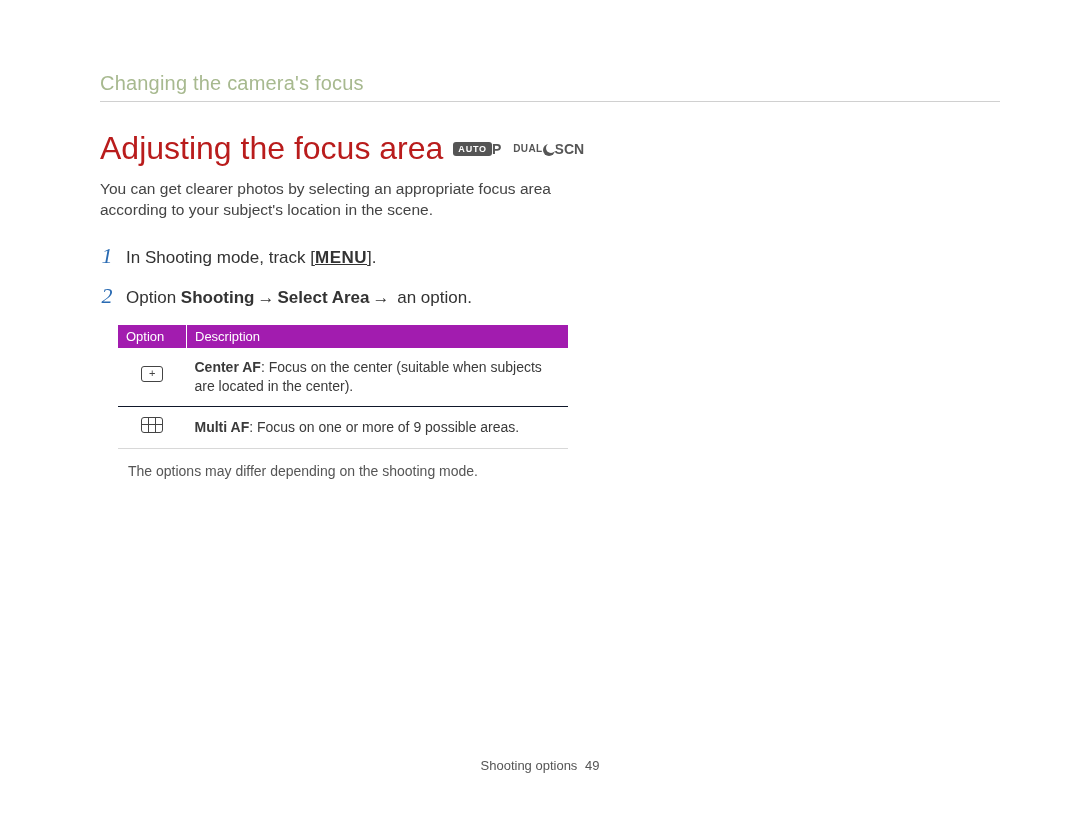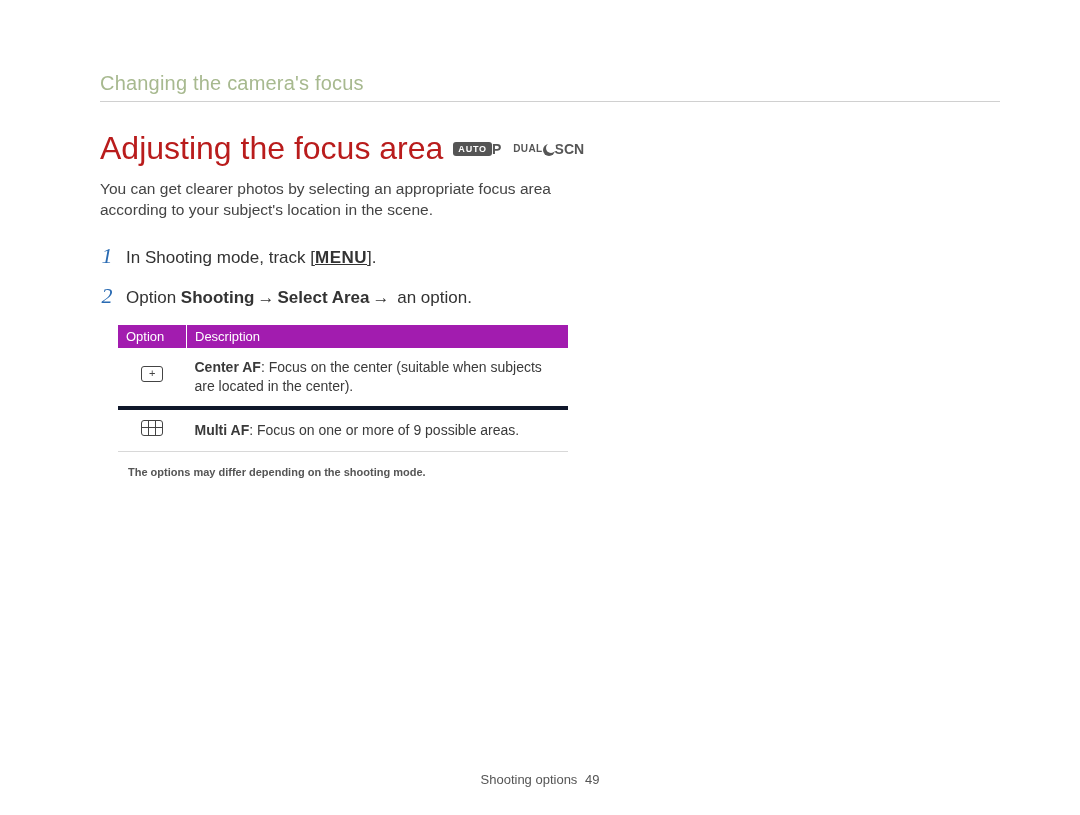--- a/index.html
+++ b/index.html
@@ -148,21 +148,21 @@
     font-weight: 400;
     text-align: left;
     padding: 4px 8px;
     font-size: 13px;
   }
   table.options thead th:first-child {
     width: 52px;
     border-right: 1px solid #fff;
   }
   table.options tbody td {
-    border-bottom: 4px solid #0f172a;
+    border-bottom: 1px solid #0f172a;
     padding: 10px 8px;
     vertical-align: middle;
     color: #3a3a3a;
     line-height: 1.35;
   }
   table.options tbody tr:last-child td {
     border-bottom: 1px solid #d8d8d8;
   }
   .icon-cell {
     text-align: center;
@@ -207,28 +207,27 @@
     right: 3px; top: 50%;
     transform: translateY(-50%);
     width: 3px; height: 3px;
     background: #444;
     border-radius: 50%;
   }
   .desc b {
     font-weight: 700;
   }
   .note {
-    font-size: 11px;
+    font-size: 14px;
     color: #555;
     margin: 14px 0 16px 28px;
-    font-weight: bold;
   }
   .footer {
     position: absolute;
-    bottom: 28px;
+    bottom: 42px;
     left: 0;
     width: 100%;
     text-align: center;
     font-size: 13px;
     color: #555;
   }
   .footer .pgnum {
     margin-left: 4px;
   }
 </style>

